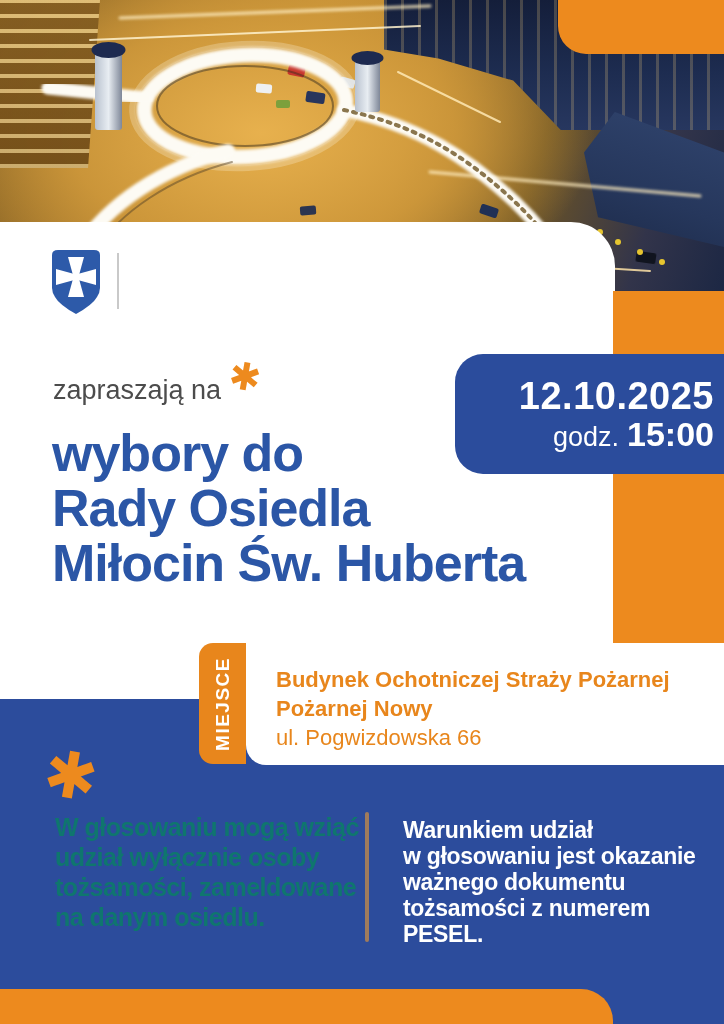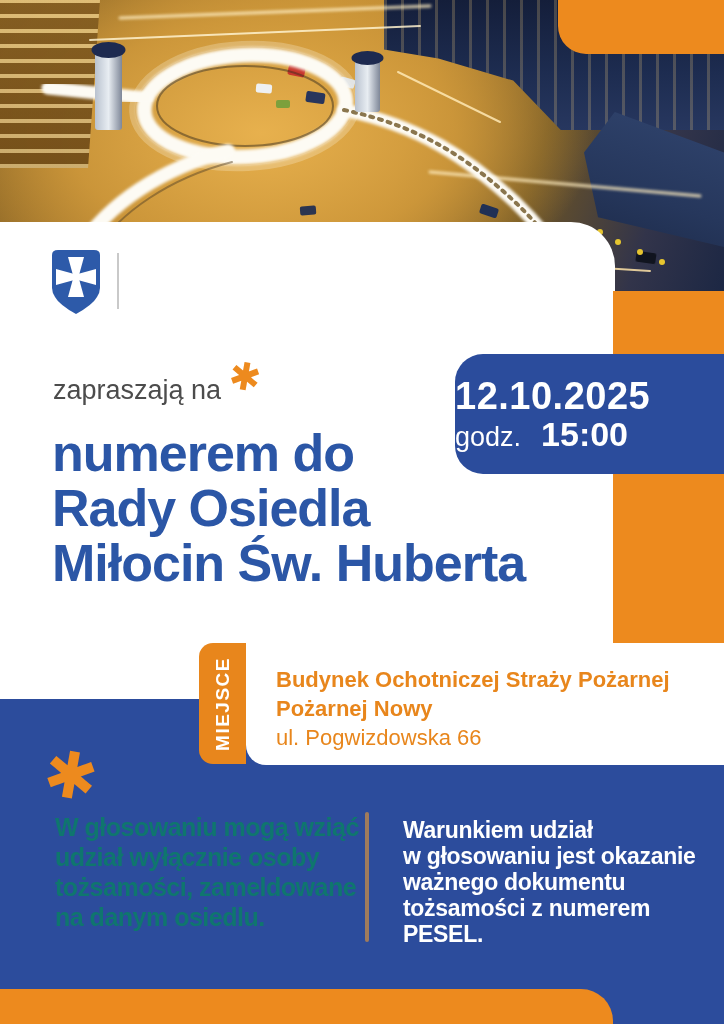--- a/index.html
+++ b/index.html
@@ -54,26 +54,26 @@
   
   .invite{left:53px;top:375px;z-index:8;font-size:27px;color:#4C4C4C;}
   .invite .star{
     display:inline-block;font-family:"DejaVu Sans",sans-serif;font-size:38px;line-height:20px;
     color:#ED8A1E;transform:translateY(-9px) rotate(10deg);margin-left:8px;
   }
 
   
   .date-box{
     left:455px;top:354px;width:269px;height:120px;background:#2B4C9C;border-radius:28px 0 0 28px;z-index:6;
-    display:flex;flex-direction:column;align-items:flex-start;justify-content:center;
+    display:flex;flex-direction:column;align-items:flex-end;justify-content:center;
     color:#fff;padding-right:10px;box-sizing:border-box;
   }
   .date-line{font-size:38px;font-weight:bold;letter-spacing:.5px;line-height:42px;}
   .time-line{font-size:27px;line-height:34px;}
-  .time-line b{font-size:34px;font-weight:bold;margin-left:20px;}
+  .time-line b{font-size:34px;font-weight:bold;margin-left:8px;}
 
   
   .title{left:52px;top:426px;z-index:8;color:#2B56A6;font-size:52px;font-weight:bold;line-height:55px;letter-spacing:-1px;}
 
   
   .venue-tab{
     left:199px;top:643px;width:47px;height:121px;background:#E8861C;border-radius:14px 0 0 14px;z-index:7;
     display:flex;align-items:center;justify-content:center;
   }
   .venue-tab span{
@@ -192,21 +192,21 @@
   </div>
 
   <div class="abs date-box">
     <div class="date-line">12.10.2025</div>
     <div class="time-line">
       <span>godz.</span><b>15:00</b>
     </div>
   </div>
 
   <div class="abs title">
-    <div>numerem do</div>
+    <div>wybory do</div>
     <div>Rady Osiedla</div>
     <div>Miłocin Św. Huberta</div>
   </div>
 
   <div class="abs venue-tab">
     <span>MIEJSCE</span>
   </div>
   <div class="abs venue-card">
     <div class="venue-line">Budynek Ochotniczej Straży Pożarnej</div>
     <div class="venue-line">Pożarnej Nowy</div>

